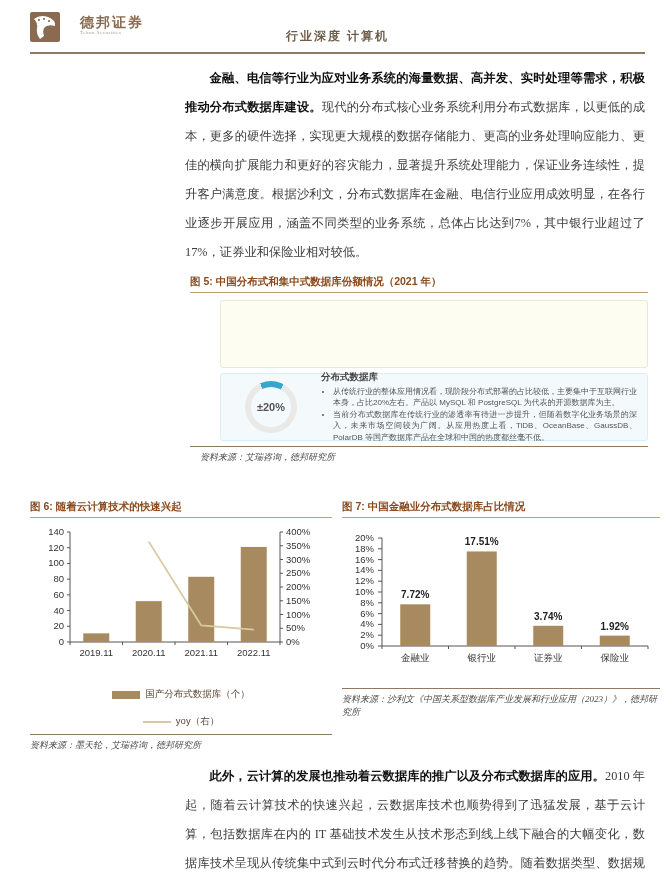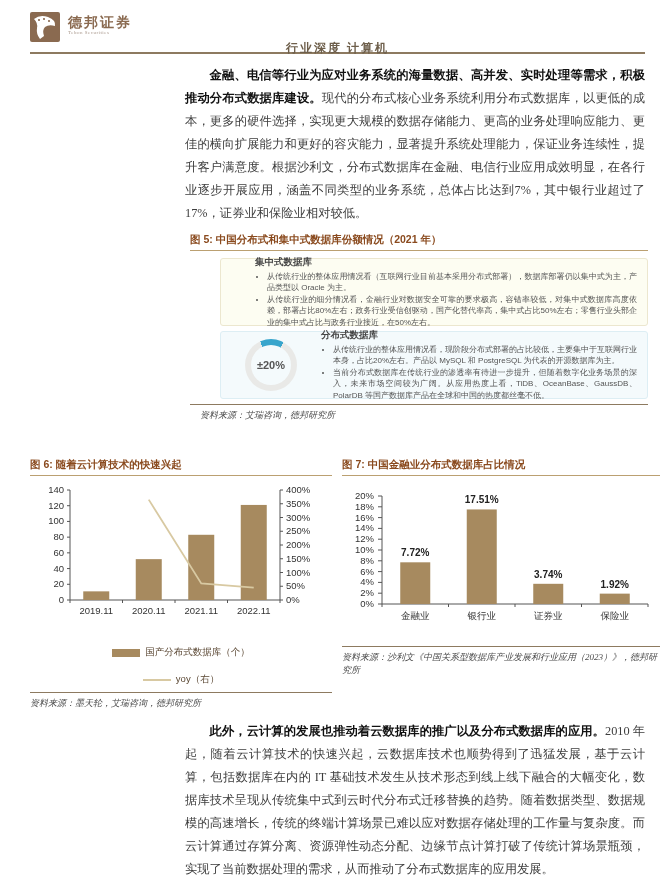--- a/index.html
+++ b/index.html
@@ -1,30 +1,30 @@
 <!DOCTYPE html>
 <html><head>
 <meta charset="utf-8">
 <style>
   html,body{margin:0;padding:0;background:#e8e8e8;}
   .page{width:672px;height:875px;background:#fff;position:relative;overflow:hidden;
         font-family:"Liberation Serif","DejaVu Serif",serif;color:#3d3d3d;margin:0 auto;}
   
   .hdr{position:relative;margin:12px 27px 0 30px;height:36px;}
-  .logo{position:absolute;left:0;top:0;display:flex;align-items:flex-start;gap:8px;justify-content:space-between;}
+  .logo{position:absolute;left:0;top:0;display:flex;align-items:flex-start;gap:20px;justify-content:space-between;}
   .logo-ic{width:30px;height:30px;background:#8a6a50;border-radius:2px;position:relative;overflow:hidden;}
   .logo-ic svg{position:absolute;left:0;top:0;}
   .brand{display:flex;flex-direction:column;margin-top:3px;}
   .brand-name{font-size:14px;font-weight:bold;color:#8a6a50;letter-spacing:2px;line-height:15px;}
   .brand-sub{font-size:5px;color:#a8968a;letter-spacing:.5px;}
-  .hdr-center{position:absolute;left:0;right:0;top:28px;text-align:center;
+  .hdr-center{position:absolute;left:0;right:0;top:16px;text-align:center;
               font-size:12px;color:#6e5f4b;font-weight:bold;letter-spacing:2px;}
   .hdr-rule{margin:4px 27px 0 30px;border-top:2px solid #8d7a60;}
   
-  .para{margin:10px 27px 0 185px;font-size:12.3px;line-height:23px;text-align:justify;text-indent:2em;}
+  .para{margin:10px 27px 0 185px;font-size:12.3px;line-height:29px;text-align:justify;text-indent:2em;}
   .lead{font-weight:bold;color:#111;}
   .ptxt{color:#3d3d3d;}
   
   .fig5{margin:8px 24px 0 190px;}
   .figtitle{font-size:10.5px;font-weight:bold;color:#8a4a1e;padding-bottom:3px;
             border-bottom:1.5px solid #bba071;font-family:"Liberation Sans",sans-serif;}
   .cards{margin:7px 0 0 30px;width:428px;}
   .card{display:flex;align-items:center;height:68px;box-sizing:border-box;padding:6px 10px;
         border-radius:3px;margin-bottom:5px;}
   .card.c1{background:#fdfdf2;border:1px solid #ece7cf;}
@@ -91,27 +91,20 @@
   <div class="hdr-rule"></div>
 
   <div class="para">
     <span class="lead">金融、电信等行业为应对业务系统的海量数据、高并发、实时处理等需求，积极推动分布式数据库建设。</span><span class="ptxt">现代的分布式核心业务系统利用分布式数据库，以更低的成本，更多的硬件选择，实现更大规模的数据存储能力、更高的业务处理响应能力、更佳的横向扩展能力和更好的容灾能力，显著提升系统处理能力，保证业务连续性，提升客户满意度。根据沙利文，分布式数据库在金融、电信行业应用成效明显，在各行业逐步开展应用，涵盖不同类型的业务系统，总体占比达到7%，其中银行业超过了 17%，证券业和保险业相对较低。</span>
   </div>
 
   <div class="fig5">
     <div class="figtitle">图 5: 中国分布式和集中式数据库份额情况（2021 年）</div>
     <div class="cards">
       <div class="card c1">
-        <div class="cbody">
-          <div class="chead">集中式数据库</div>
-          <ul>
-            <li>从传统行业的整体应用情况看（互联网行业目前基本采用分布式部署），数据库部署仍以集中式为主，产品类型以 Oracle 为主。</li>
-            <li>从传统行业的细分情况看，金融行业对数据安全可靠的要求极高，容错率较低，对集中式数据库高度依赖，部署占比80%左右；政务行业受信创驱动，国产化替代率高，集中式占比50%左右；零售行业头部企业的集中式占比与政务行业接近，在50%左右。</li>
-          </ul>
-        </div>
       </div>
       <div class="card c2">
         <div class="donut" style="background: conic-gradient(from -25deg, rgb(56, 165, 204) 0deg, rgb(56, 165, 204) 15%, rgb(233, 233, 231) 0deg);">
           <div class="hole">
               <span>±20%</span>
             </div>
         </div>
         <div class="cbody">
           <div class="chead">分布式数据库</div>
           <ul>

